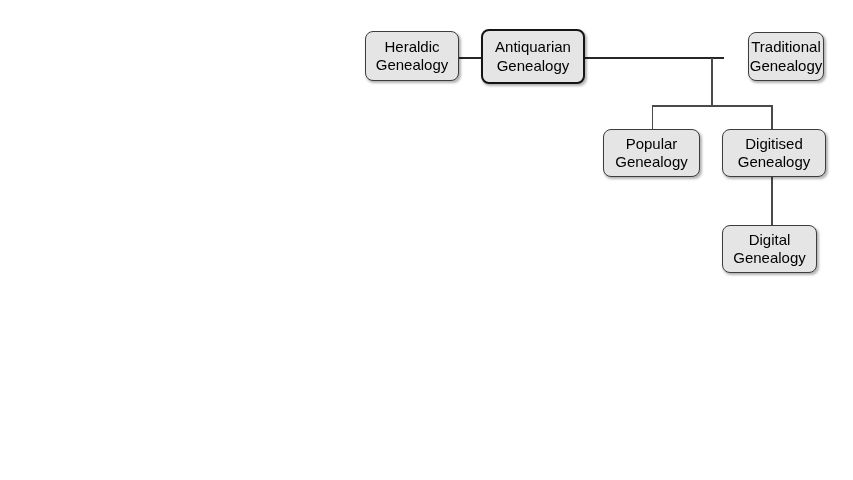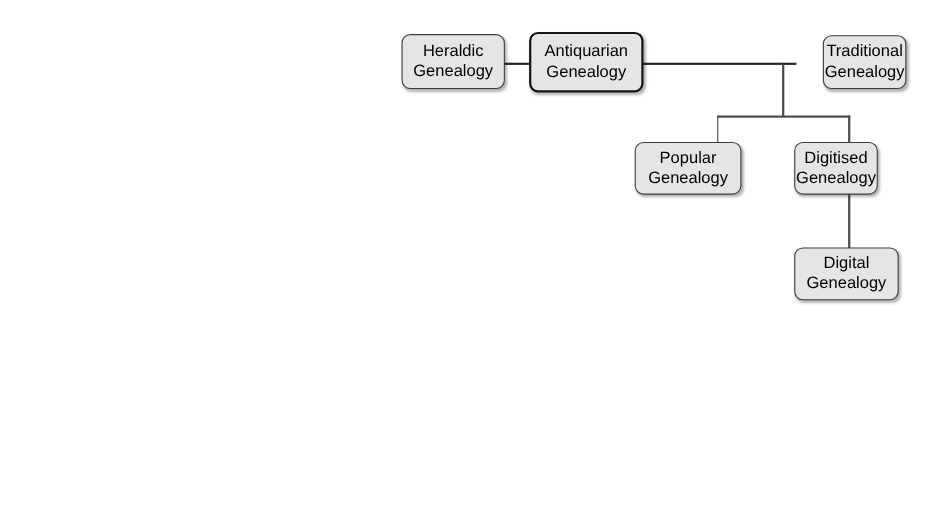--- a/index.html
+++ b/index.html
@@ -45,22 +45,22 @@
     z-index: 2;
   }
   .node.emphasis {
     border: 2.5px solid #141414;
     font-weight: normal;
   }
 
   .node-heraldic    { left: 365px; top: 31px;  width: 94px;  height: 50px; }
   .node-antiquarian { left: 481px; top: 29px;  width: 104px; height: 55px; }
   .node-traditional { left: 722px; top: 32px;  width: 76px;  height: 49px; margin-left: 26px; }
-  .node-popular     { left: 577px; top: 129px; width: 97px;  height: 48px; }
-  .node-digitised   { left: 722px; top: 129px; width: 76px;  height: 48px; }
+  .node-popular     { left: 603px; top: 129px; width: 97px;  height: 48px; }
+  .node-digitised   { left: 722px; top: 129px; width: 104px;  height: 48px; }
   .node-digital     { left: 722px; top: 225px; width: 95px;  height: 48px; }
 
   .connector {
     position: absolute;
     z-index: 1;
   }
   .thick { background: #262626; }
   .thin  { background: #4a4a4a; }
 
   .c-heraldic-antiquarian  { left: 457px;   top: 56.5px; width: 27px;   height: 2.5px; }

